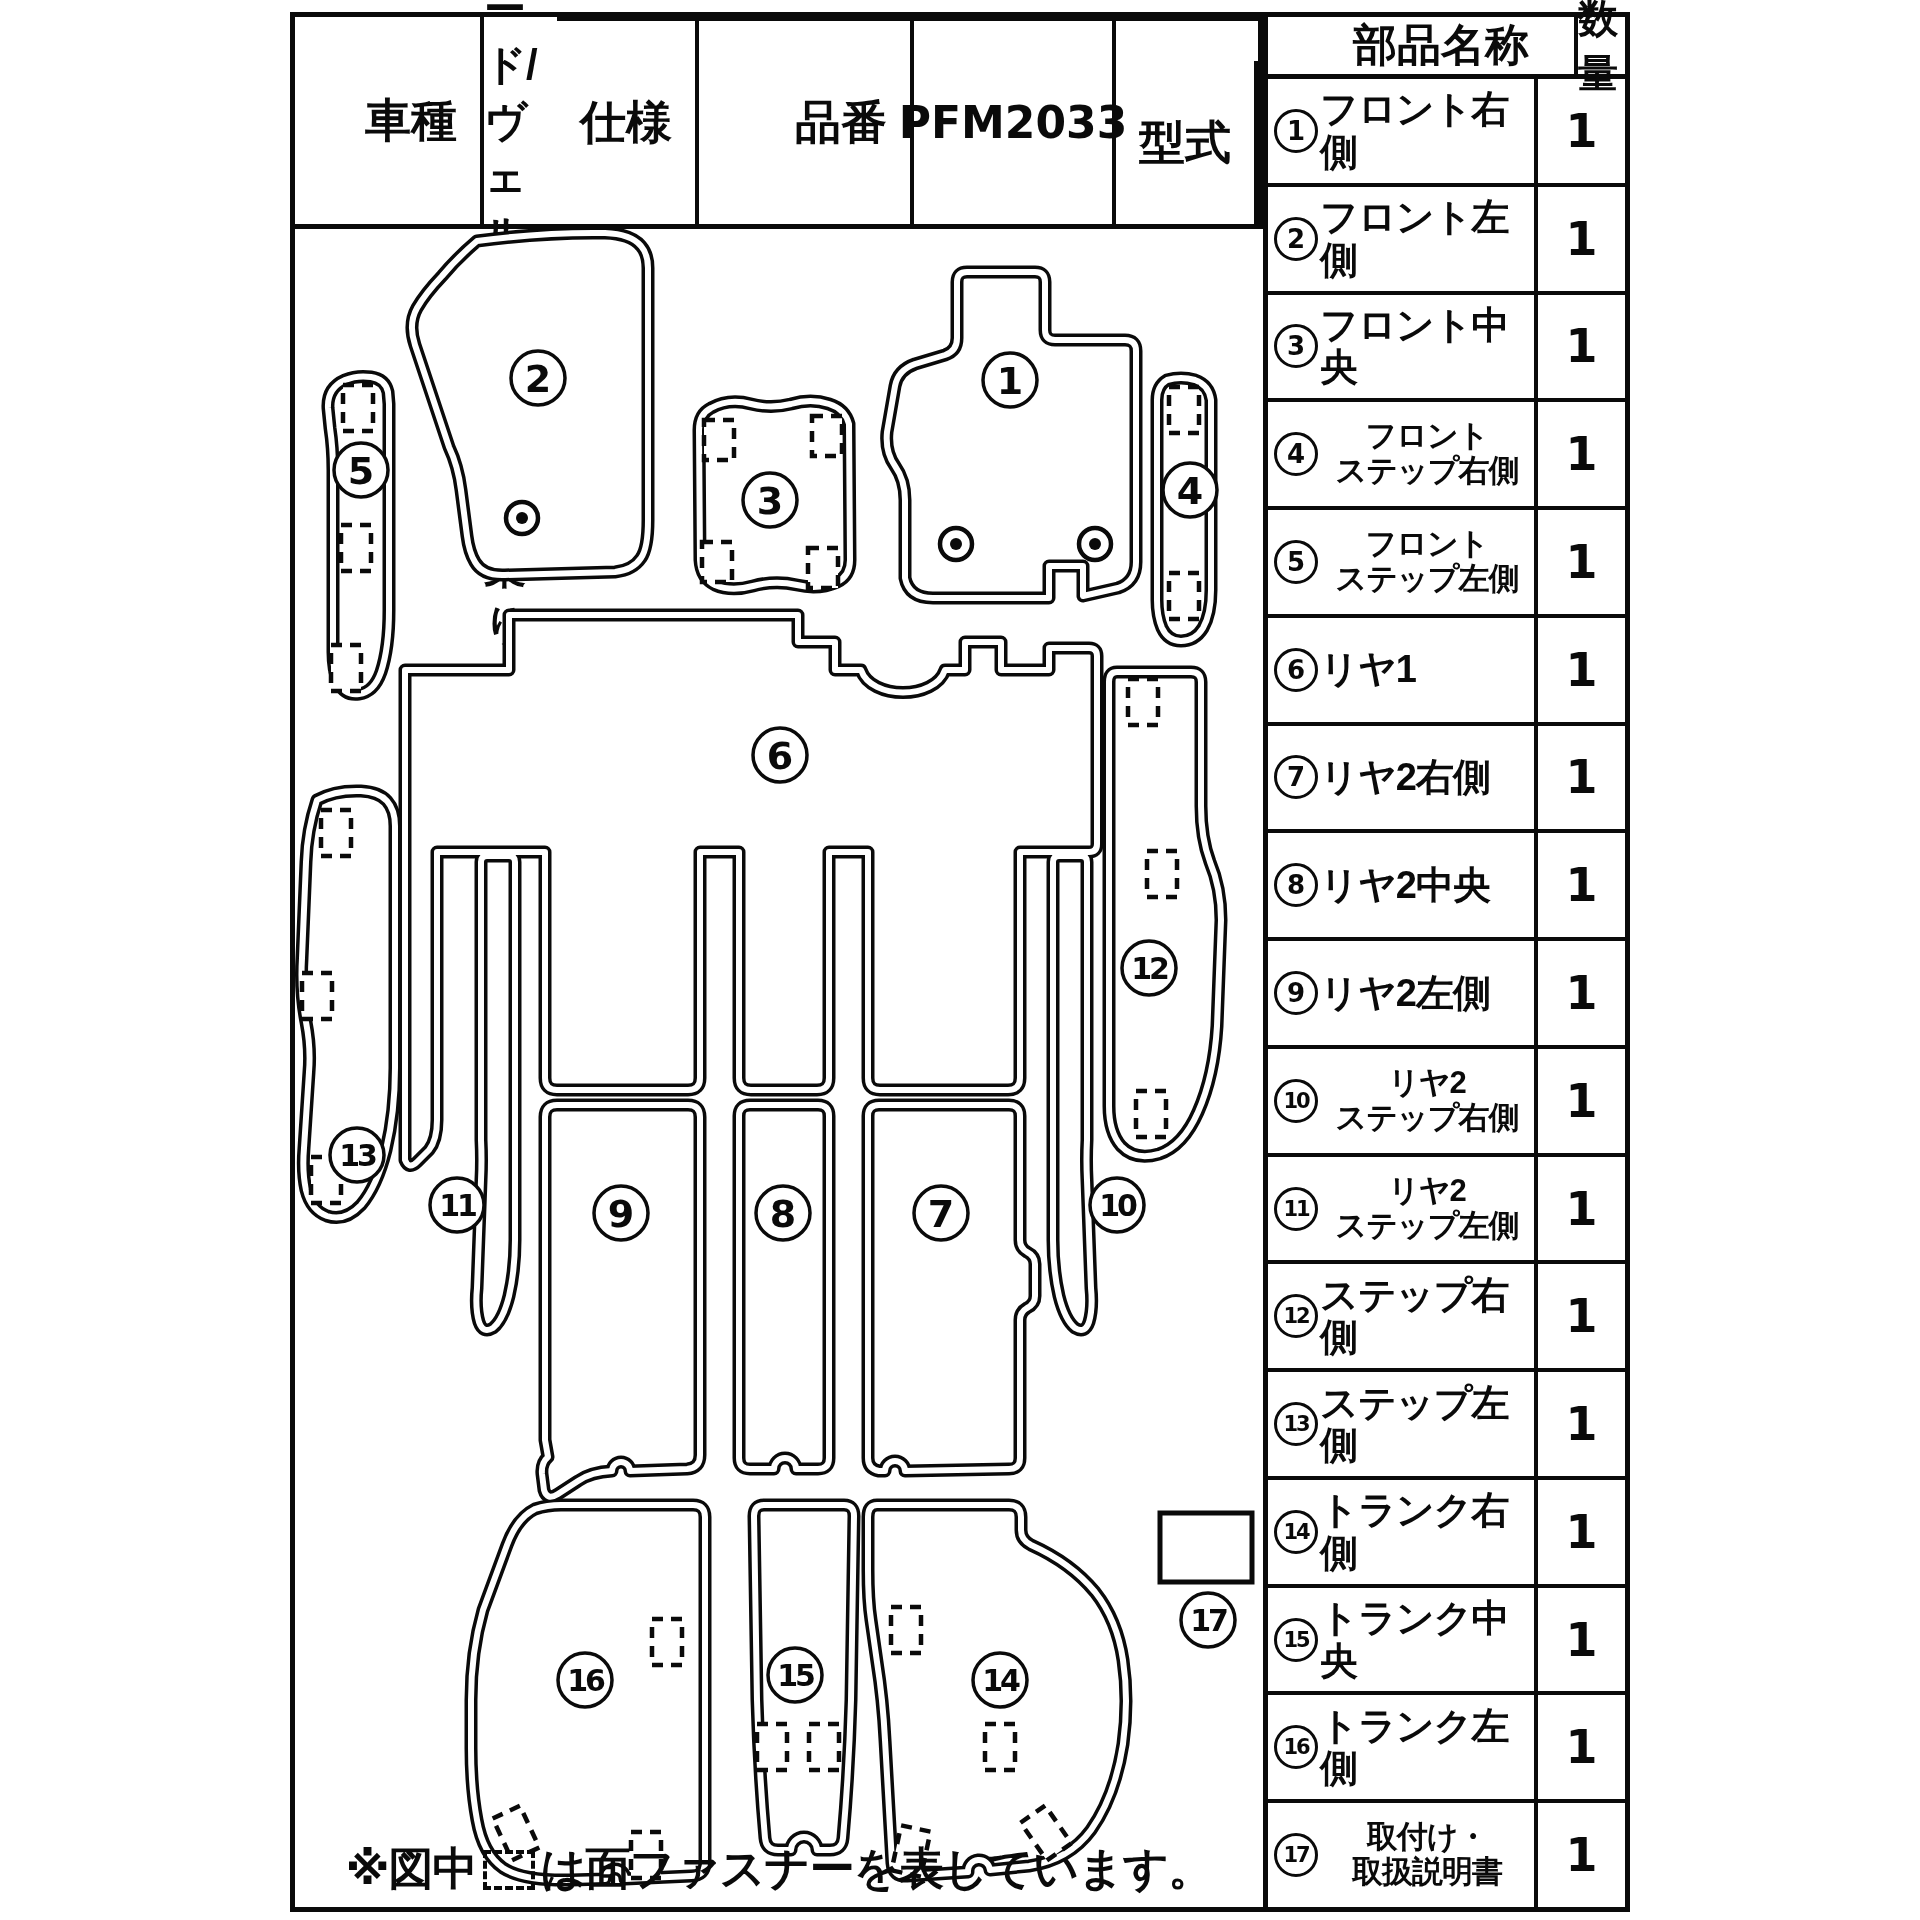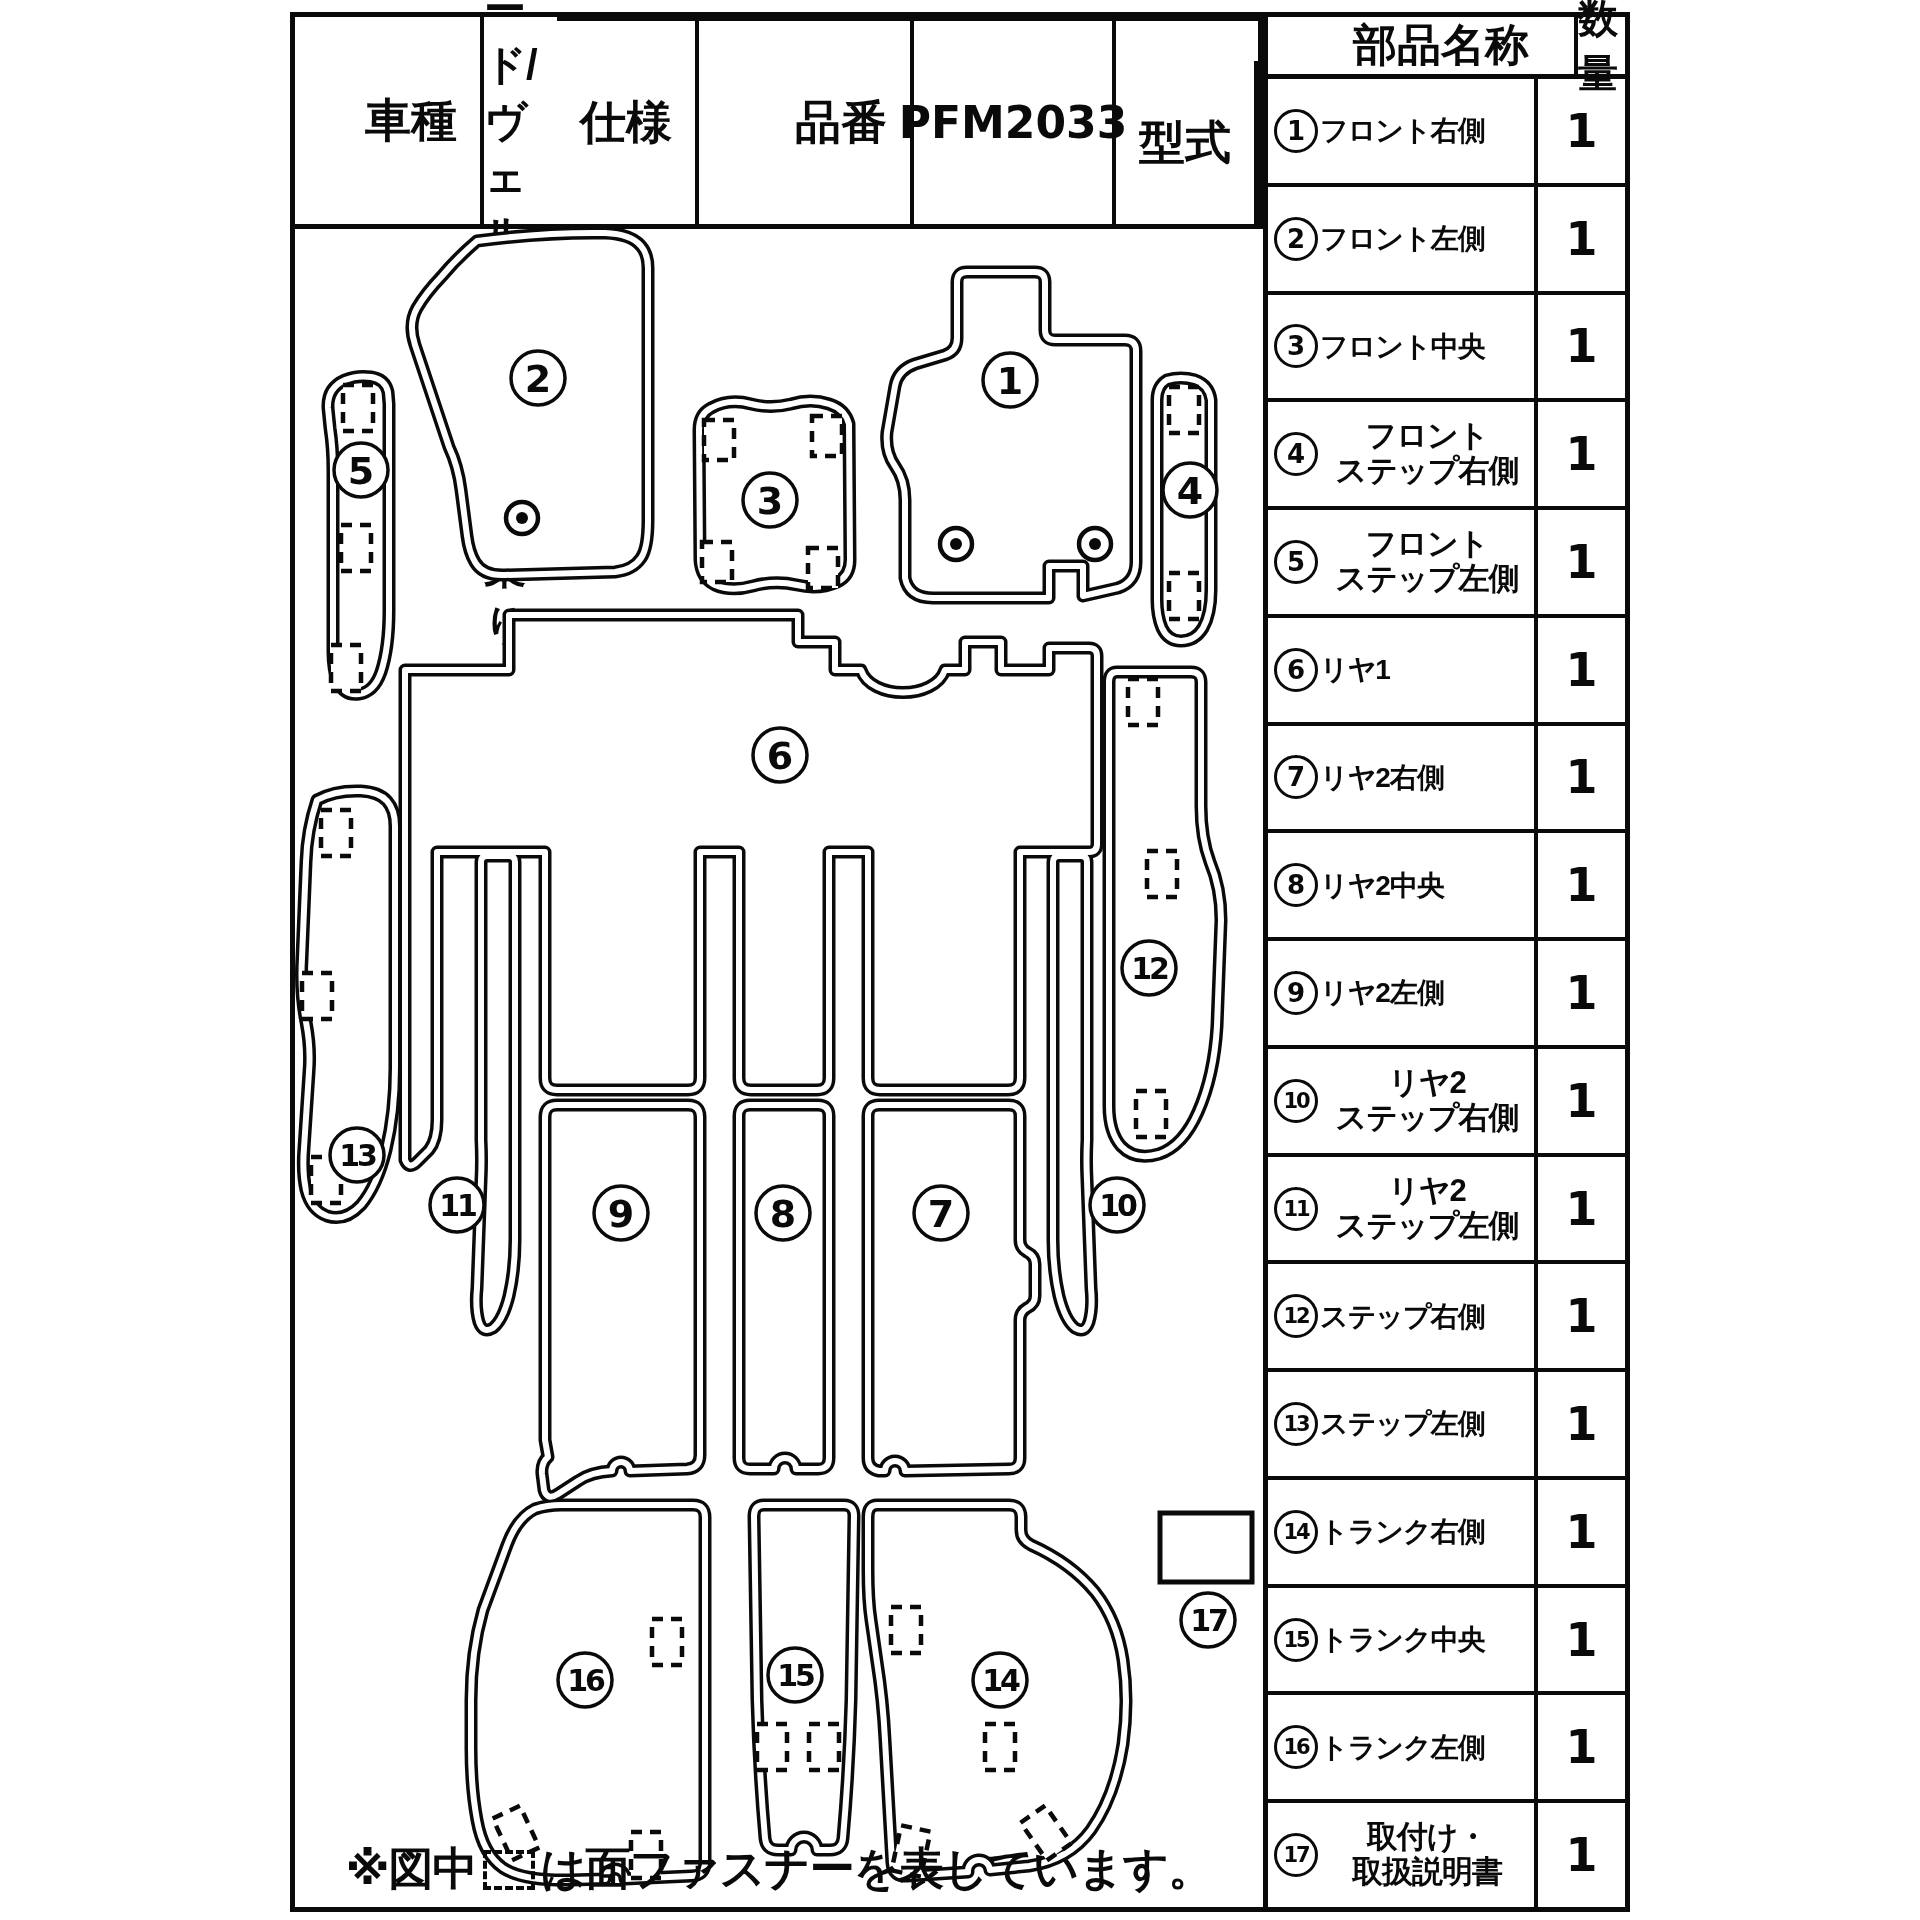--- a/index.html
+++ b/index.html
@@ -27,21 +27,21 @@
   .ph-qty{flex:1;display:flex;align-items:center;justify-content:center;font-size:40px;font-weight:bold;}
   .parts-rows{flex:1;display:flex;flex-direction:column;}
   .prow{flex:1;display:flex;align-items:stretch;}
   .prow + .prow{border-top:4px solid #0a0a0a;}
   .pname{width:270px;flex:none;display:flex;align-items:center;border-right:4px solid #0a0a0a;
          padding-left:6px;}
   .cnum{flex:none;width:44px;height:44px;border:3px solid #0a0a0a;border-radius:50%;
         display:flex;align-items:center;justify-content:center;
         font-size:26px;font-weight:bold;font-family:"DejaVu Sans",sans-serif;margin-right:2px;}
   .cnum.two{font-size:21px;letter-spacing:-2px;}
-  .ptext{font-size:28px;font-weight:bold;line-height:1.12;white-space:pre-line;letter-spacing:-1px;}
+  .ptext{font-size:38px;font-weight:bold;line-height:1.12;white-space:pre-line;letter-spacing:-1px;}
   .pqty{flex:1;display:flex;align-items:center;justify-content:center;
         font-size:46px;font-weight:600;font-family:"DejaVu Sans",sans-serif;}
 
   
   .diagram{position:absolute;left:290px;top:229px;width:973px;height:1683px;
            border-left:5px solid #0a0a0a;border-bottom:5px solid #0a0a0a;}
   .diagram svg{position:absolute;left:0;top:0;}
   .mat{fill:#fff;stroke:#0a0a0a;stroke-width:13;stroke-linejoin:round;}
   .mat-in{fill:none;stroke:#fff;stroke-width:6;stroke-linejoin:round;}
   .vel{fill:#fff;stroke:#0a0a0a;stroke-width:4.5;stroke-dasharray:11 8;}

